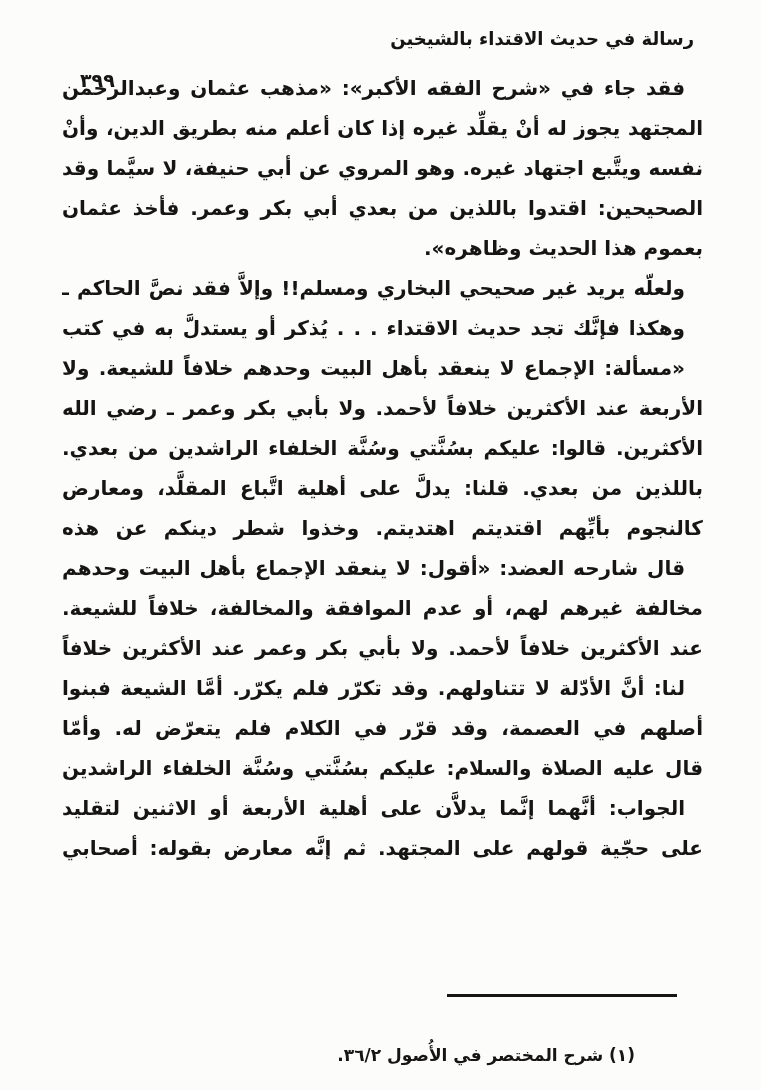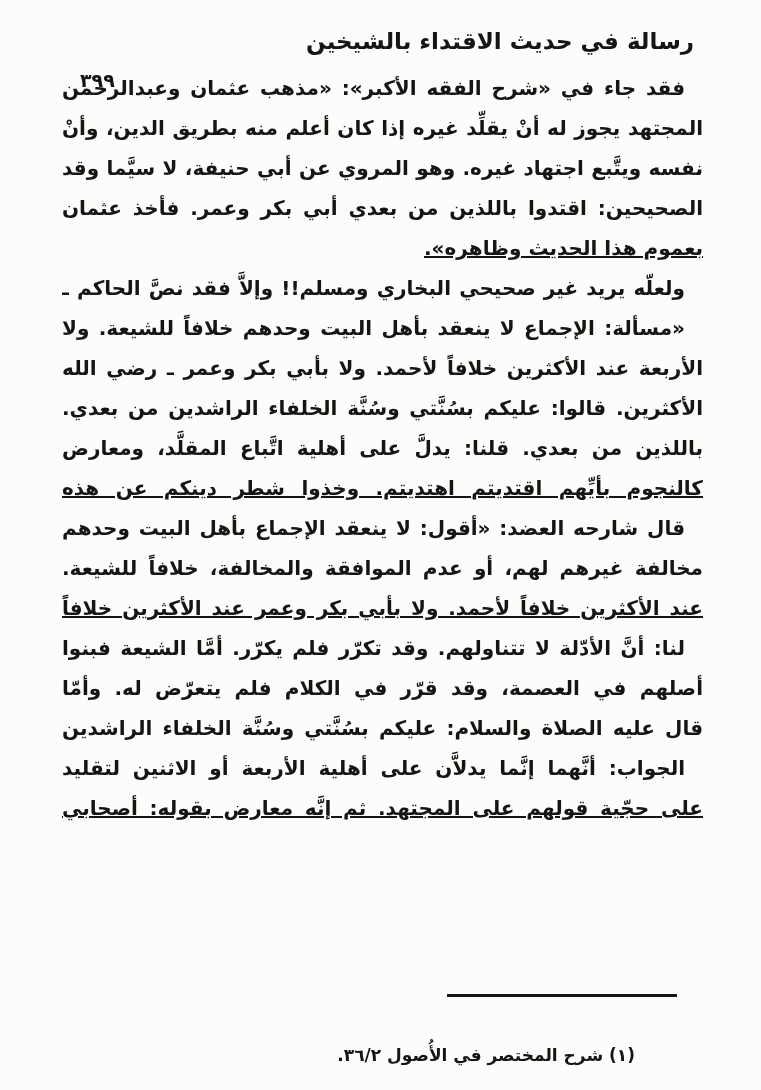--- a/index.html
+++ b/index.html
@@ -14,21 +14,21 @@
     background: #fcfcfa;
     color: #171513;
     font-family: "DejaVu Sans", sans-serif;
     overflow: hidden;
     direction: rtl;
   }
   .header-title {
     position: absolute;
     top: 28px;
     right: 67px;
-    font-size: 23px;
+    font-size: 18px;
     font-weight: bold;
     direction: rtl;
     white-space: nowrap;
     margin-left: 16px;
   }
   .page-number {
     position: absolute;
     top: 27px;
     left: 80px;
     font-size: 19px;
@@ -49,21 +49,20 @@
     font-weight: bold;
     text-align: justify;
     text-align-last: justify;
     overflow: hidden;
   }
   .line.indent {
     padding-right: 18px;
   }
   .line.end {
     text-align-last: right;
-    text-decoration: underline;
   }
   .footnote-rule {
     position: absolute;
     top: 994px;
     right: 84px;
     width: 230px;
     height: 3px;
     background: #171513;
   }
   .footnote {
@@ -86,20 +85,21 @@
 
   <div class="page-number">٣٩٩</div>
 
   <div class="body-text">
       <div class="line indent">فقد جاء في «شرح الفقه الأكبر»: «مذهب عثمان وعبدالرحمن بن عوف: أنَّ</div>
       <div class="line">المجتهد يجوز له أنْ يقلِّد غيره إذا كان أعلم منه بطريق الدين، وأنْ يترك اجتهاد</div>
       <div class="line">نفسه ويتَّبع اجتهاد غيره. وهو المروي عن أبي حنيفة، لا سيَّما وقد ورد في</div>
       <div class="line">الصحيحين: اقتدوا باللذين من بعدي أبي بكر وعمر. فأخذ عثمان وعبدالرحمن</div>
       <div class="line end">بعموم هذا الحديث وظاهره».</div>
       <div class="line indent">ولعلّه يريد غير صحيحي البخاري ومسلم!! وإلاَّ فقد نصَّ الحاكم ـ كما</div>
+      <div class="line indent">وهكذا فإنَّك تجد حديث الاقتداء . . . يُذكر أو يستدلَّ به في كتب</div>
       <div class="line indent">«مسألة: الإجماع لا ينعقد بأهل البيت وحدهم خلافاً للشيعة. ولا بالأئمة</div>
       <div class="line">الأربعة عند الأكثرين خلافاً لأحمد. ولا بأبي بكر وعمر ـ رضي الله عنهما ـ عند</div>
       <div class="line">الأكثرين. قالوا: عليكم بسُنَّتي وسُنَّة الخلفاء الراشدين من بعدي. اقتدوا</div>
       <div class="line">باللذين من بعدي. قلنا: يدلَّ على أهلية اتَّباع المقلَّد، ومعارض بمثل: أصحابي</div>
       <div class="line end">كالنجوم بأيِّهم اقتديتم اهتديتم. وخذوا شطر دينكم عن هذه الحميراء».</div>
       <div class="line indent">قال شارحه العضد: «أقول: لا ينعقد الإجماع بأهل البيت وحدهم مع</div>
       <div class="line">مخالفة غيرهم لهم، أو عدم الموافقة والمخالفة، خلافاً للشيعة. ولا بالأئمَّة الأربعة</div>
       <div class="line end">عند الأكثرين خلافاً لأحمد. ولا بأبي بكر وعمر عند الأكثرين خلافاً لبعضهم.</div>
       <div class="line indent">لنا: أنَّ الأدّلة لا تتناولهم. وقد تكرّر فلم يكرّر. أمَّا الشيعة فبنوا على</div>
       <div class="line">أصلهم في العصمة، وقد قرّر في الكلام فلم يتعرّض له. وأمّا الآخرون فقالوا:</div>

